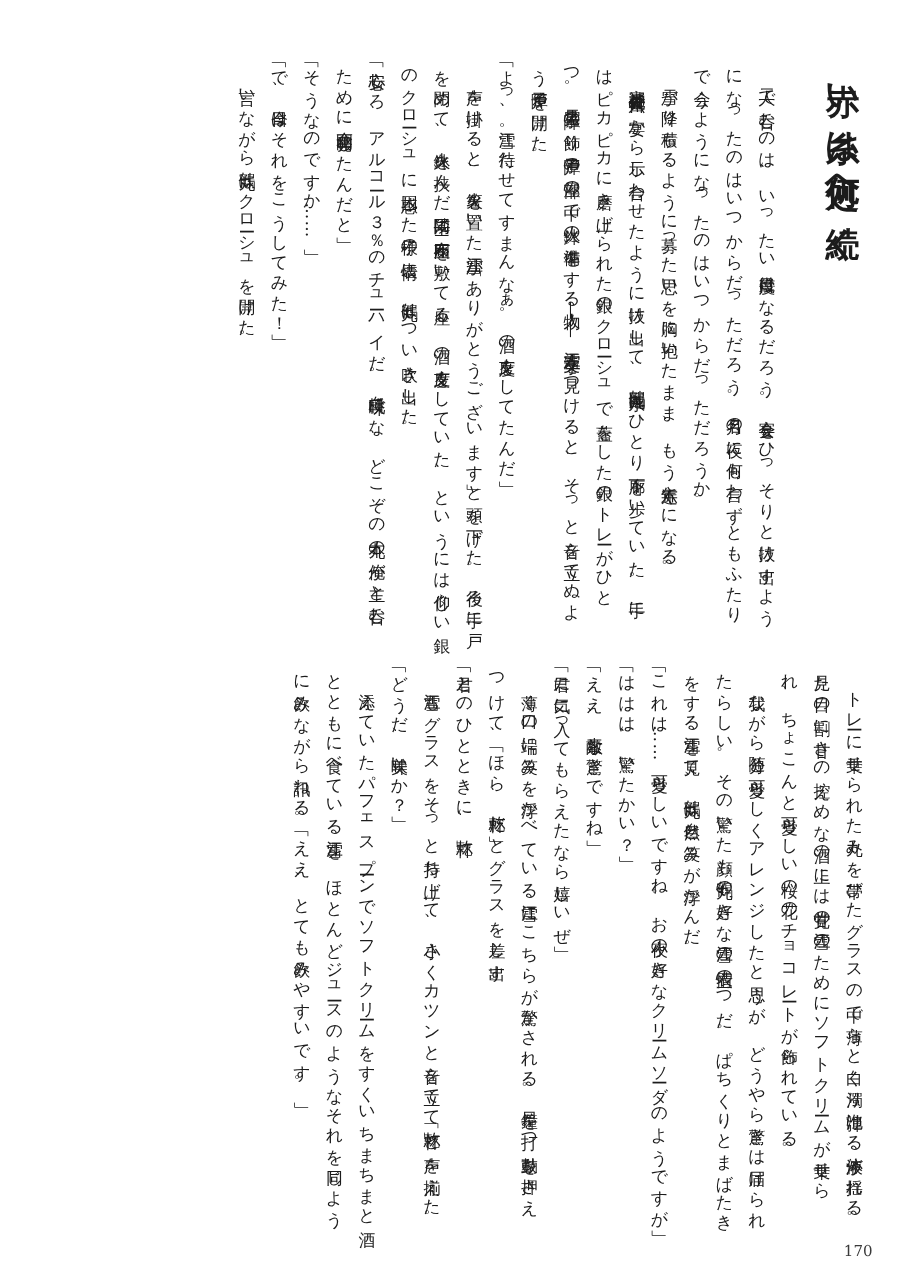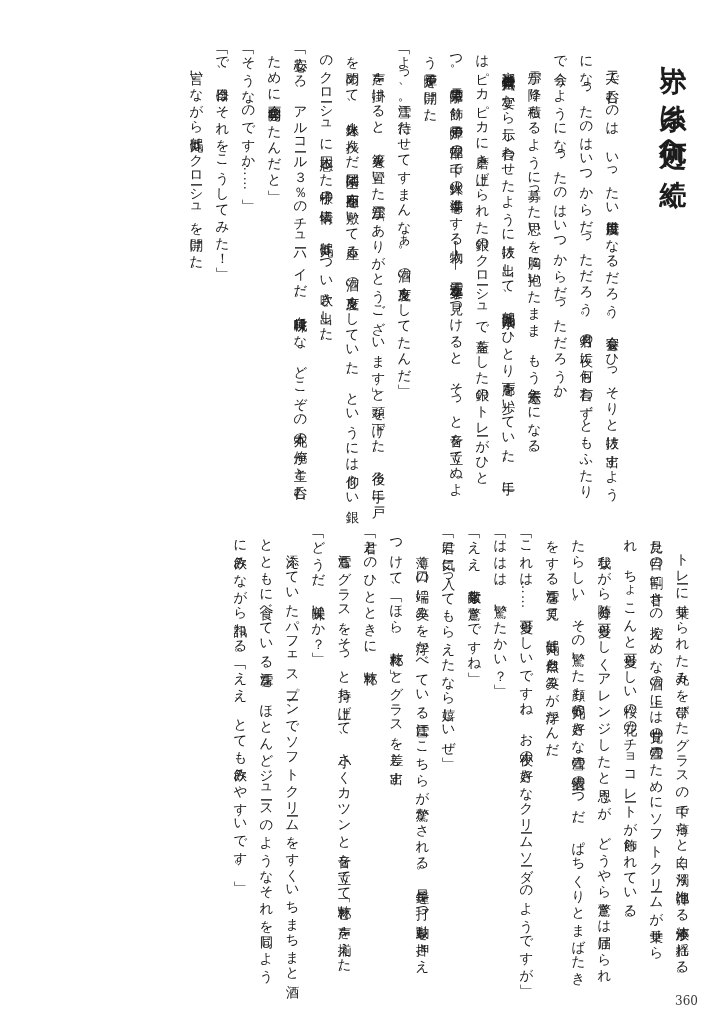--- a/index.html
+++ b/index.html
@@ -81,15 +81,15 @@
     <p>「ははは、驚いたかい？」</p>
     <p>「ええ、素敵な驚きですね」</p>
     <p>「君に気に入ってもらえたなら嬉しいぜ」</p>
     <p>　薄く口の端に笑みを浮かべている江雪にこちらが驚かされる。早鐘を打つ鼓動を押さえつけて、「ほら、乾杯だ」とグラスを差し出す。</p>
     <p>「君とのひとときに、乾杯」</p>
     <p>　江雪もグラスをそっと持ち上げて、小さくカツンと音を立てて「乾杯」と声を揃えた。</p>
     <p>「どうだ、美味いか？」</p>
     <p>　添えていたパフェスプーンでソフトクリームをすくいちまちまと酒とともに食べている江雪を、ほとんどジュースのようなそれを同じように飲みながら訊ねる。「ええ、とても飲みやすいです。」</p>
   </div>
 
-  <div class="page-number">360</div>
+  <div class="page-number">170</div>
 
 </div>
 
 </body></html>

